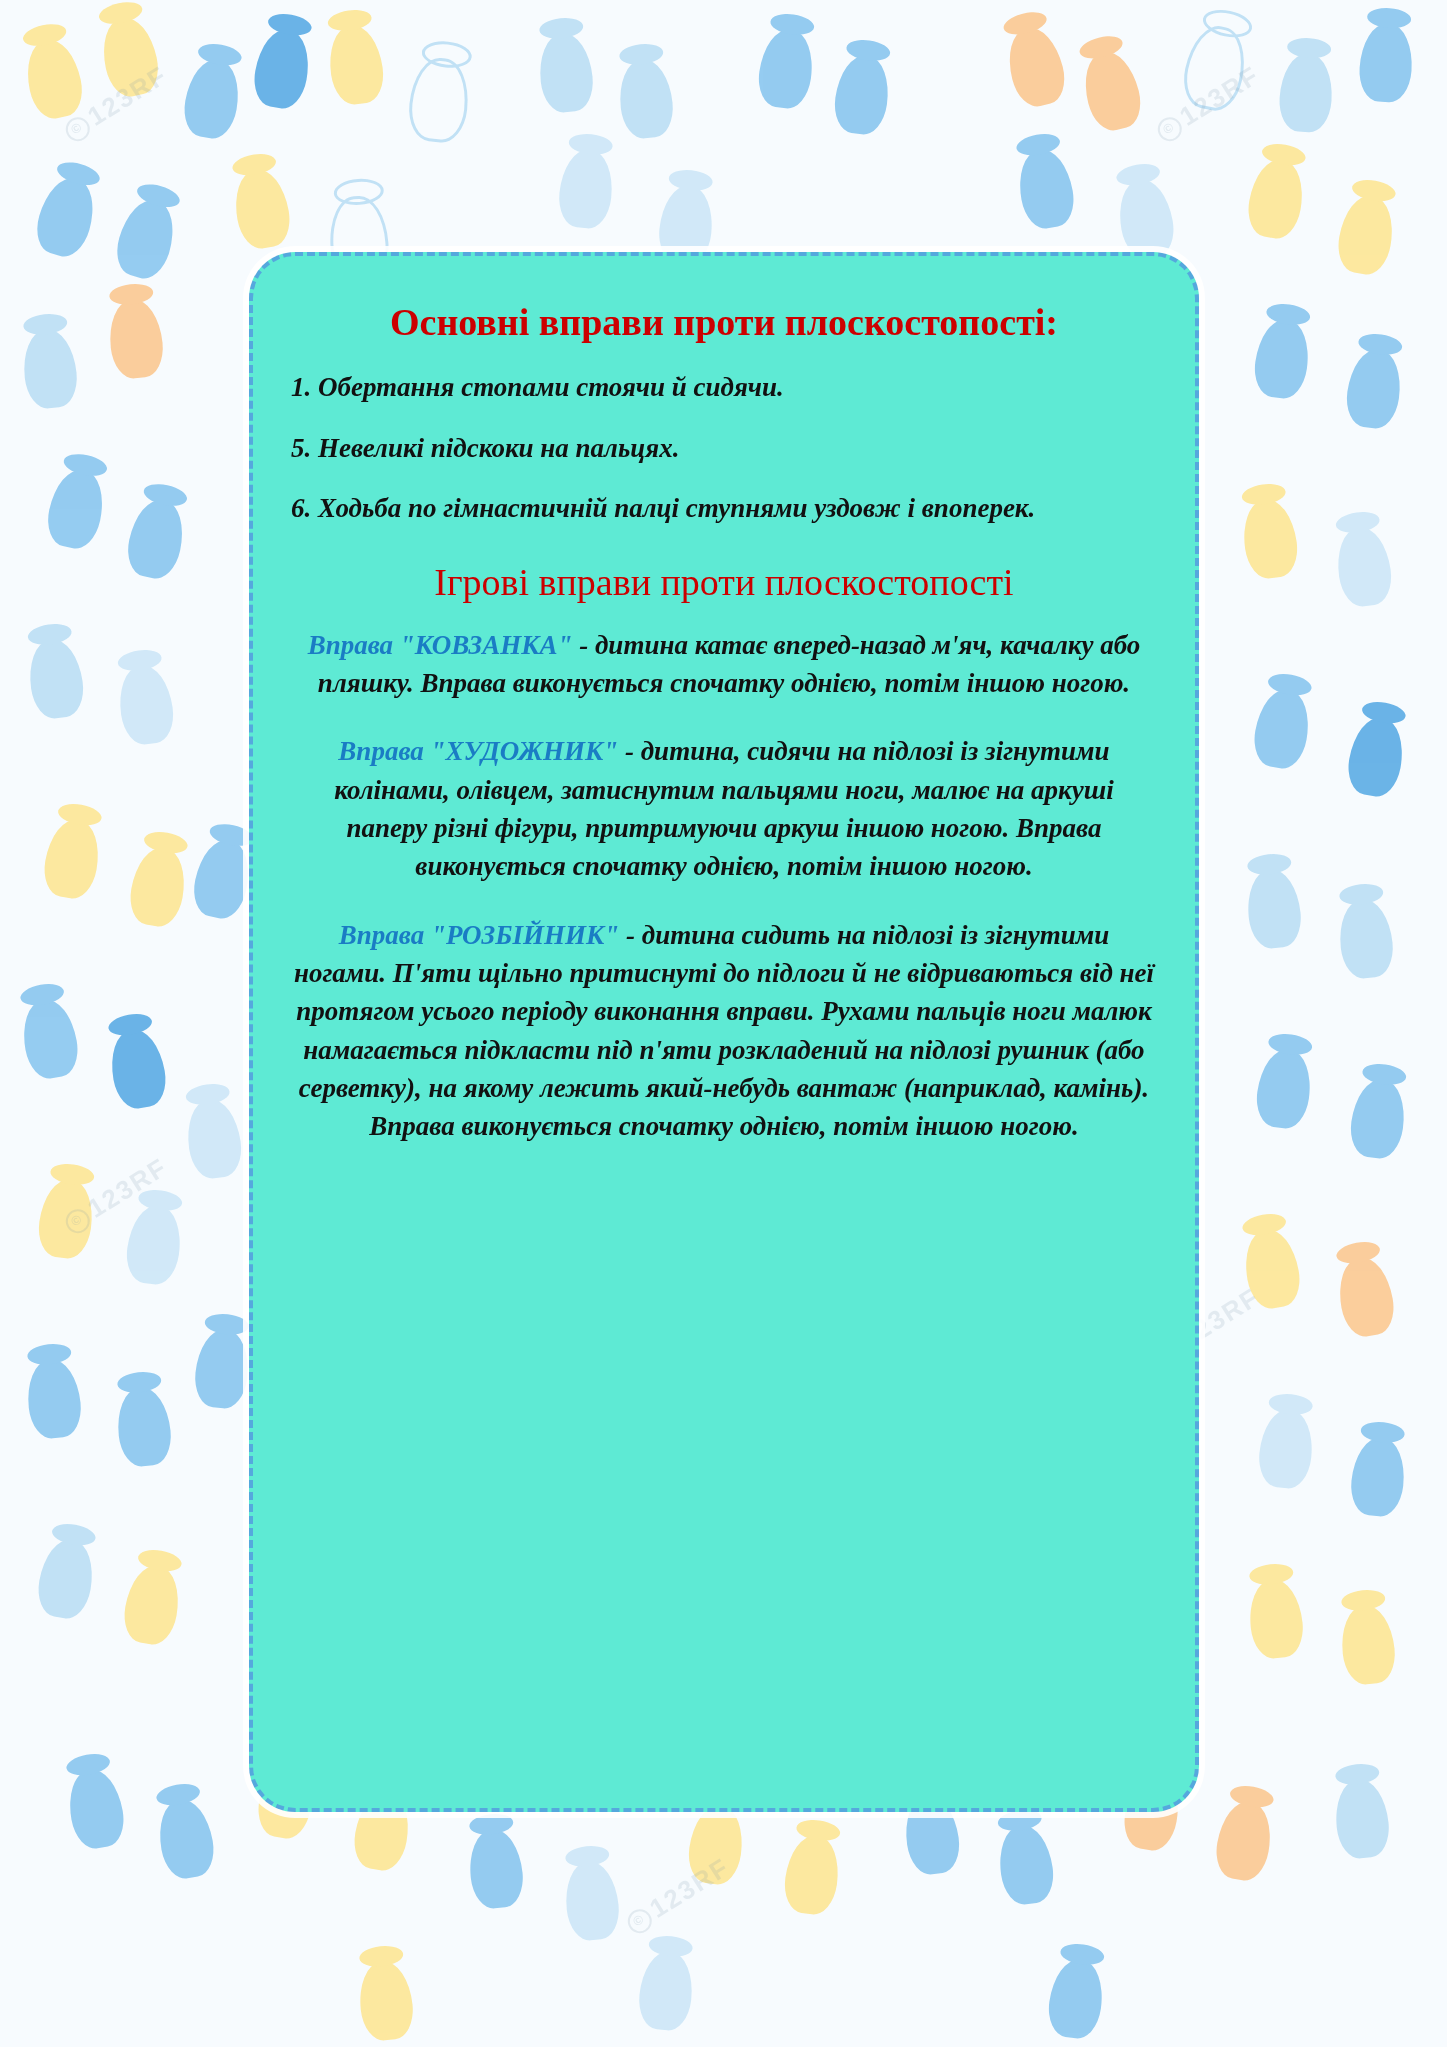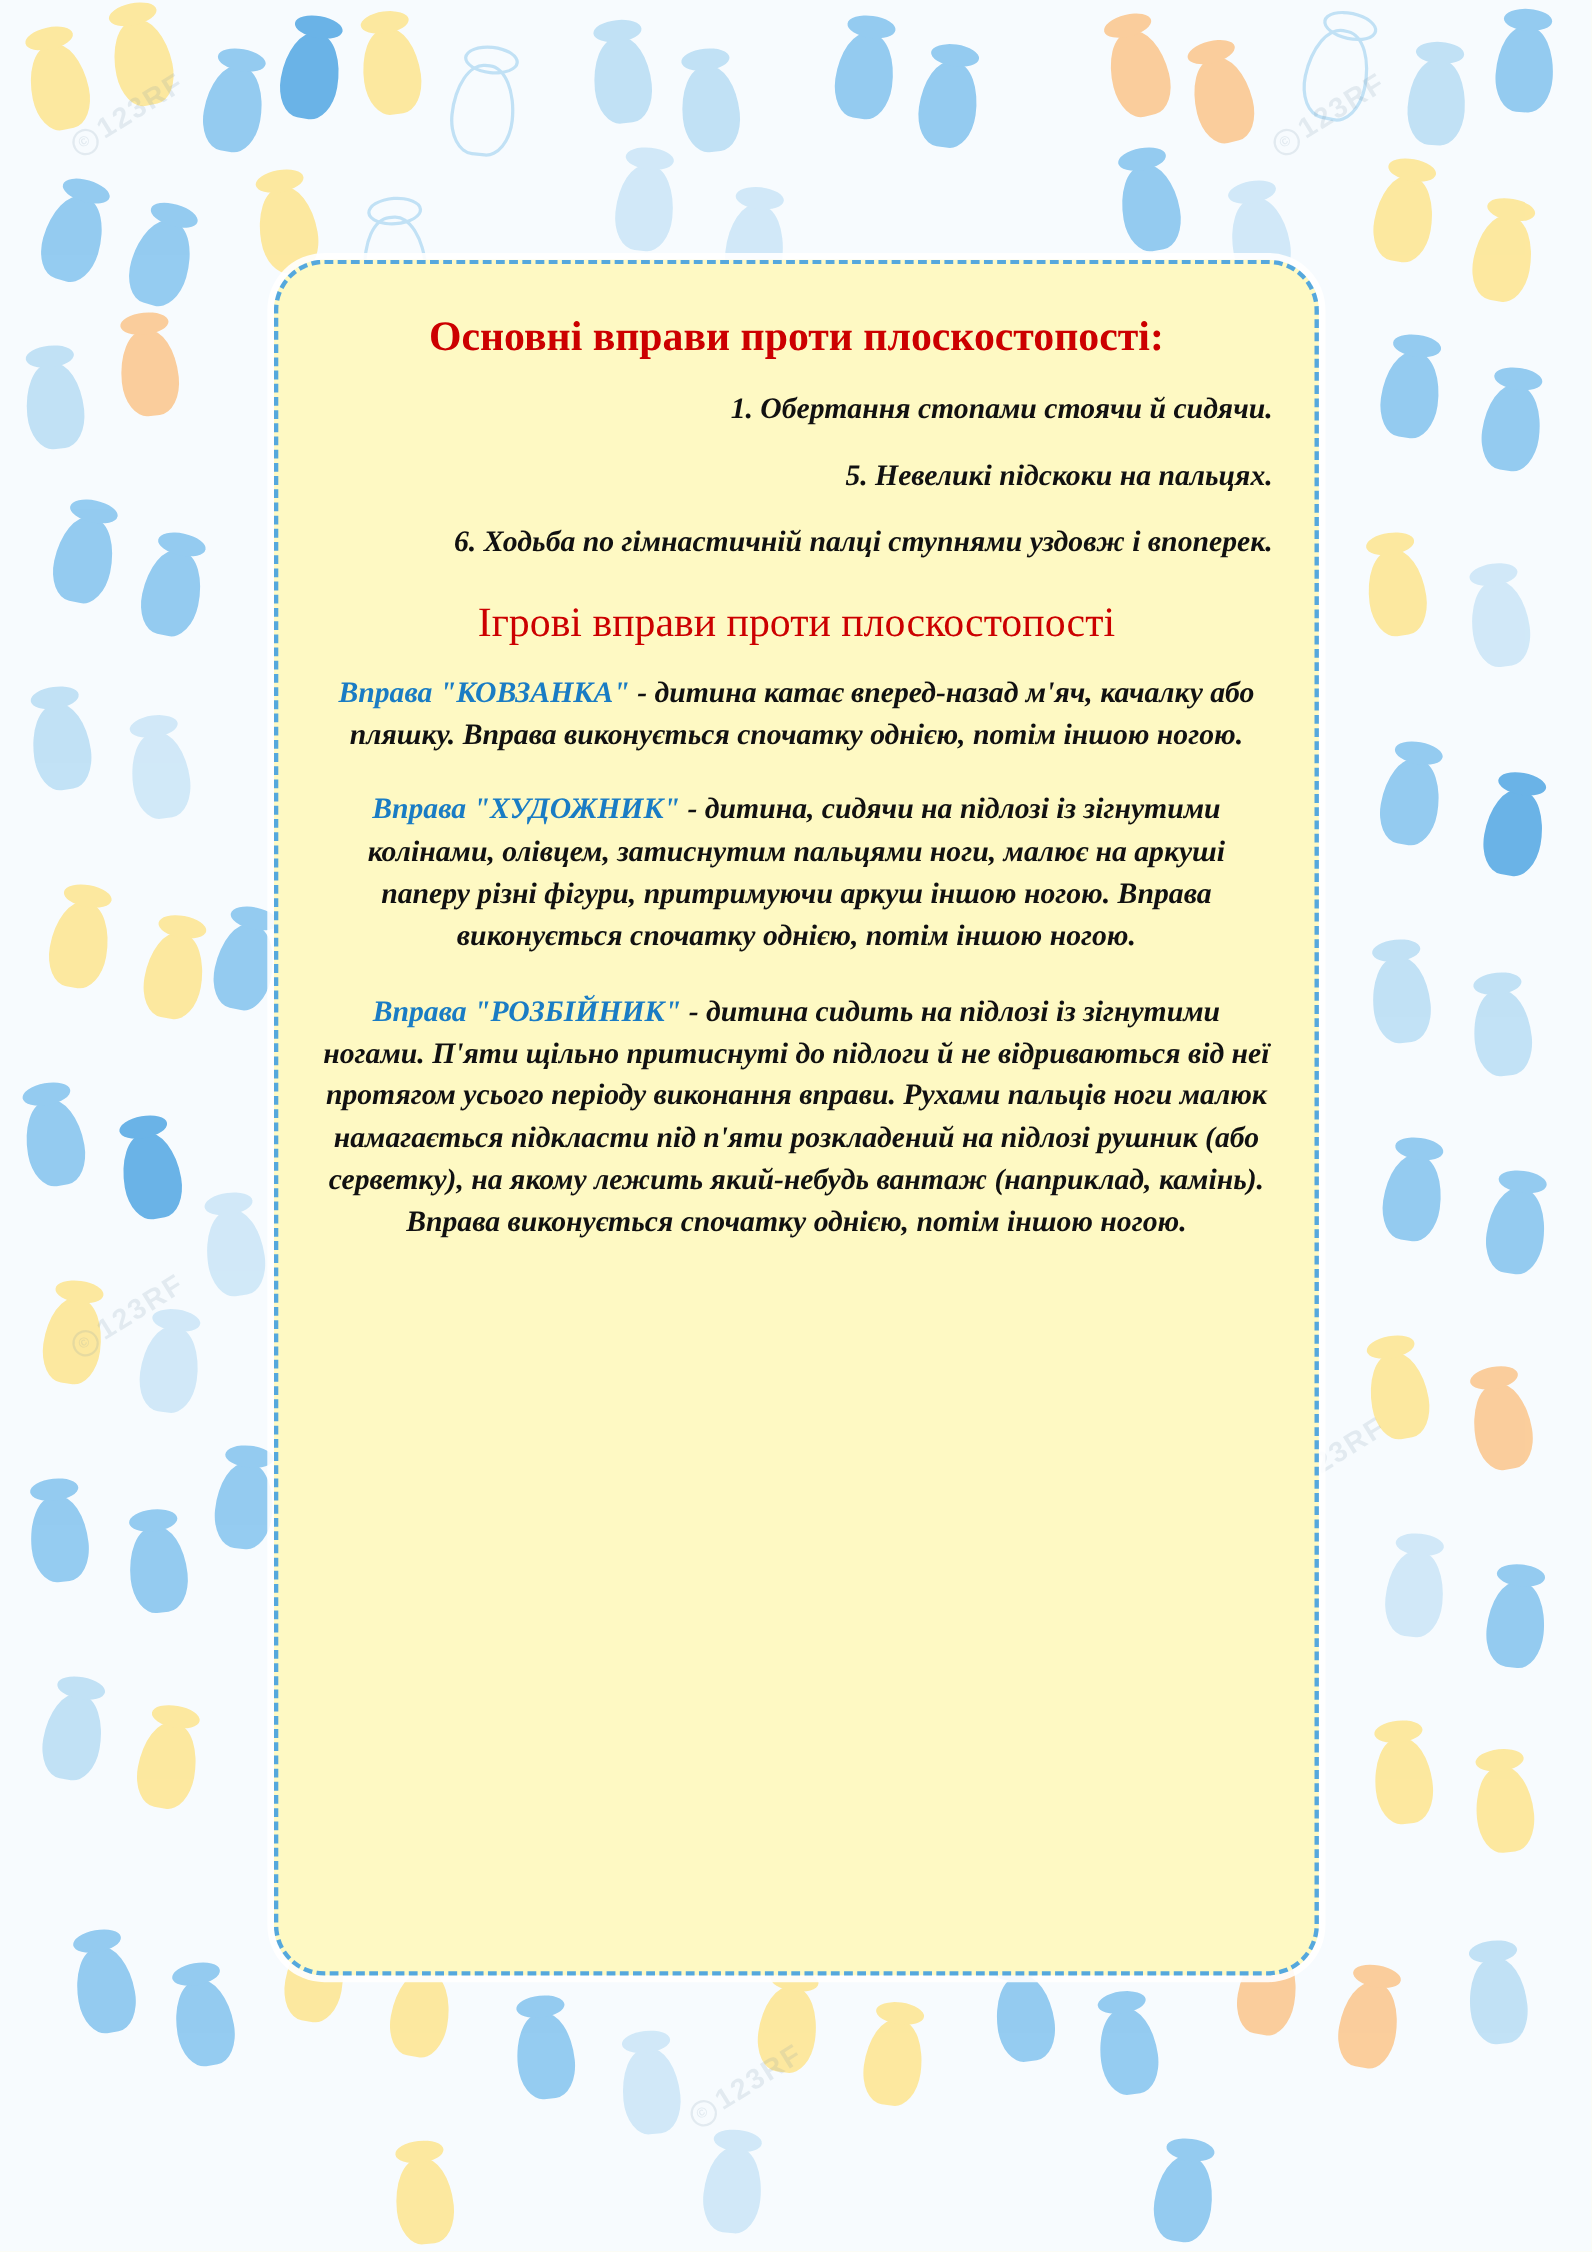--- a/index.html
+++ b/index.html
@@ -74,24 +74,24 @@
     text-align: center;
     font-size: 13px;
     margin-right: 4px;
     vertical-align: middle;
   }
 
   
   .card {
     position: absolute;
     left: 249px;
-    top: 236px;
+    top: 252px;
     width: 950px;
     height: 1560px;
-    background: #fef9c3;
+    background: #5eead4;
     border: 4px dashed #55a8dd;
     border-radius: 46px;
     box-shadow: 0 0 0 6px rgba(255,255,255,0.9);
     box-sizing: border-box;
     padding: 34px 38px 28px 38px;
   }
 
   h1.title {
     color: #cc0000;
     font-size: 38px;
@@ -101,21 +101,21 @@
     letter-spacing: 0px;
   }
   h2.title2 {
     color: #cc0000;
     font-size: 38px;
     font-weight: 400;
     text-align: center;
     margin: 34px 0 22px 0;
   }
   .num-item {
-    text-align: right;
+    text-align: left;
     font-style: italic;
     font-weight: 700;
     font-size: 27px;
     color: #111111;
     margin: 0 0 26px 0;
     line-height: 1.28;
   }
   .exercise {
     text-align: center;
     font-style: italic;

